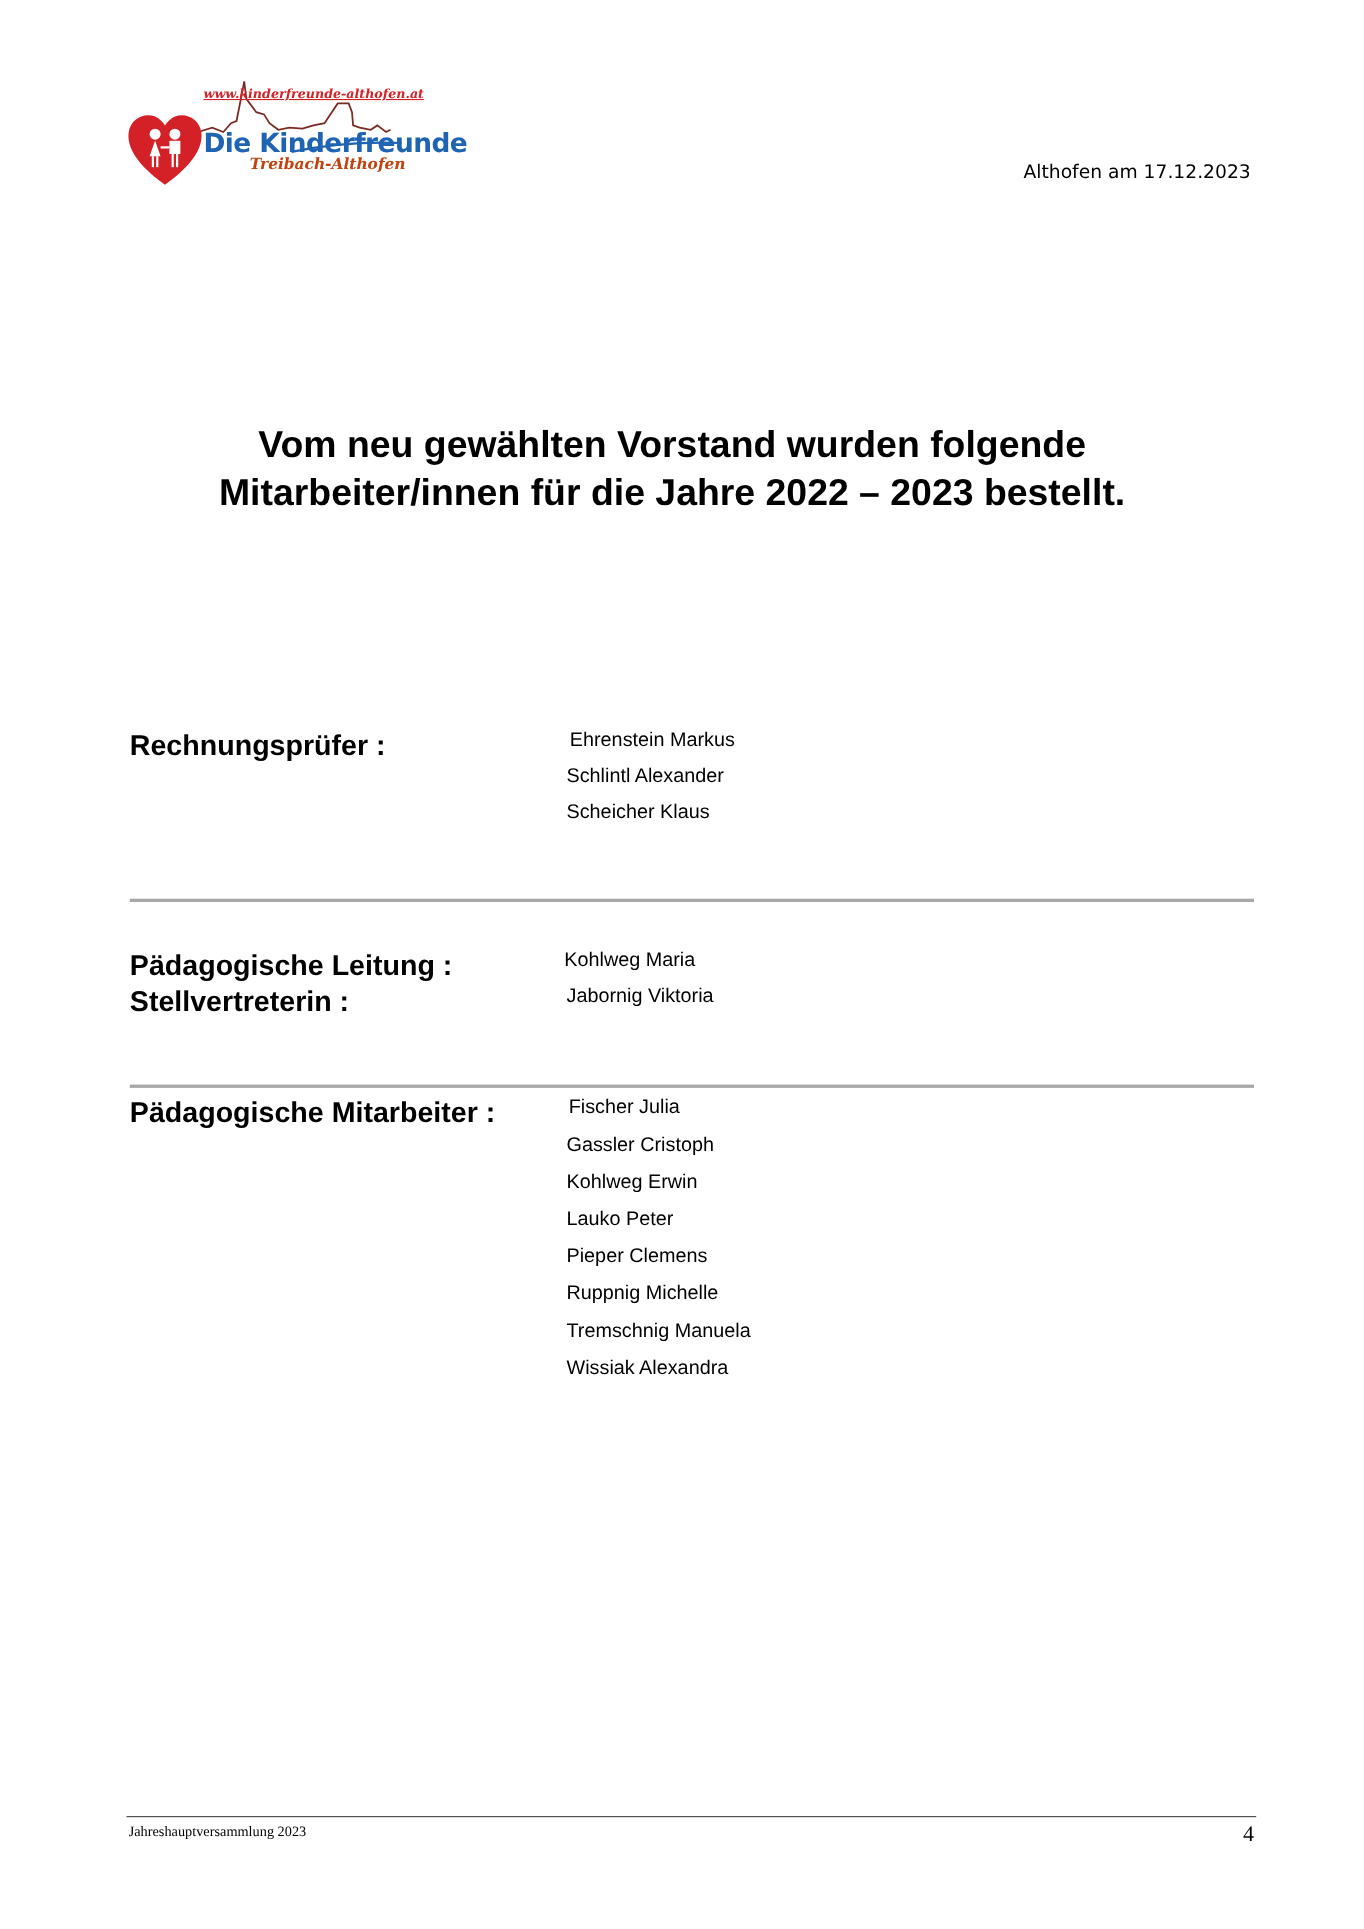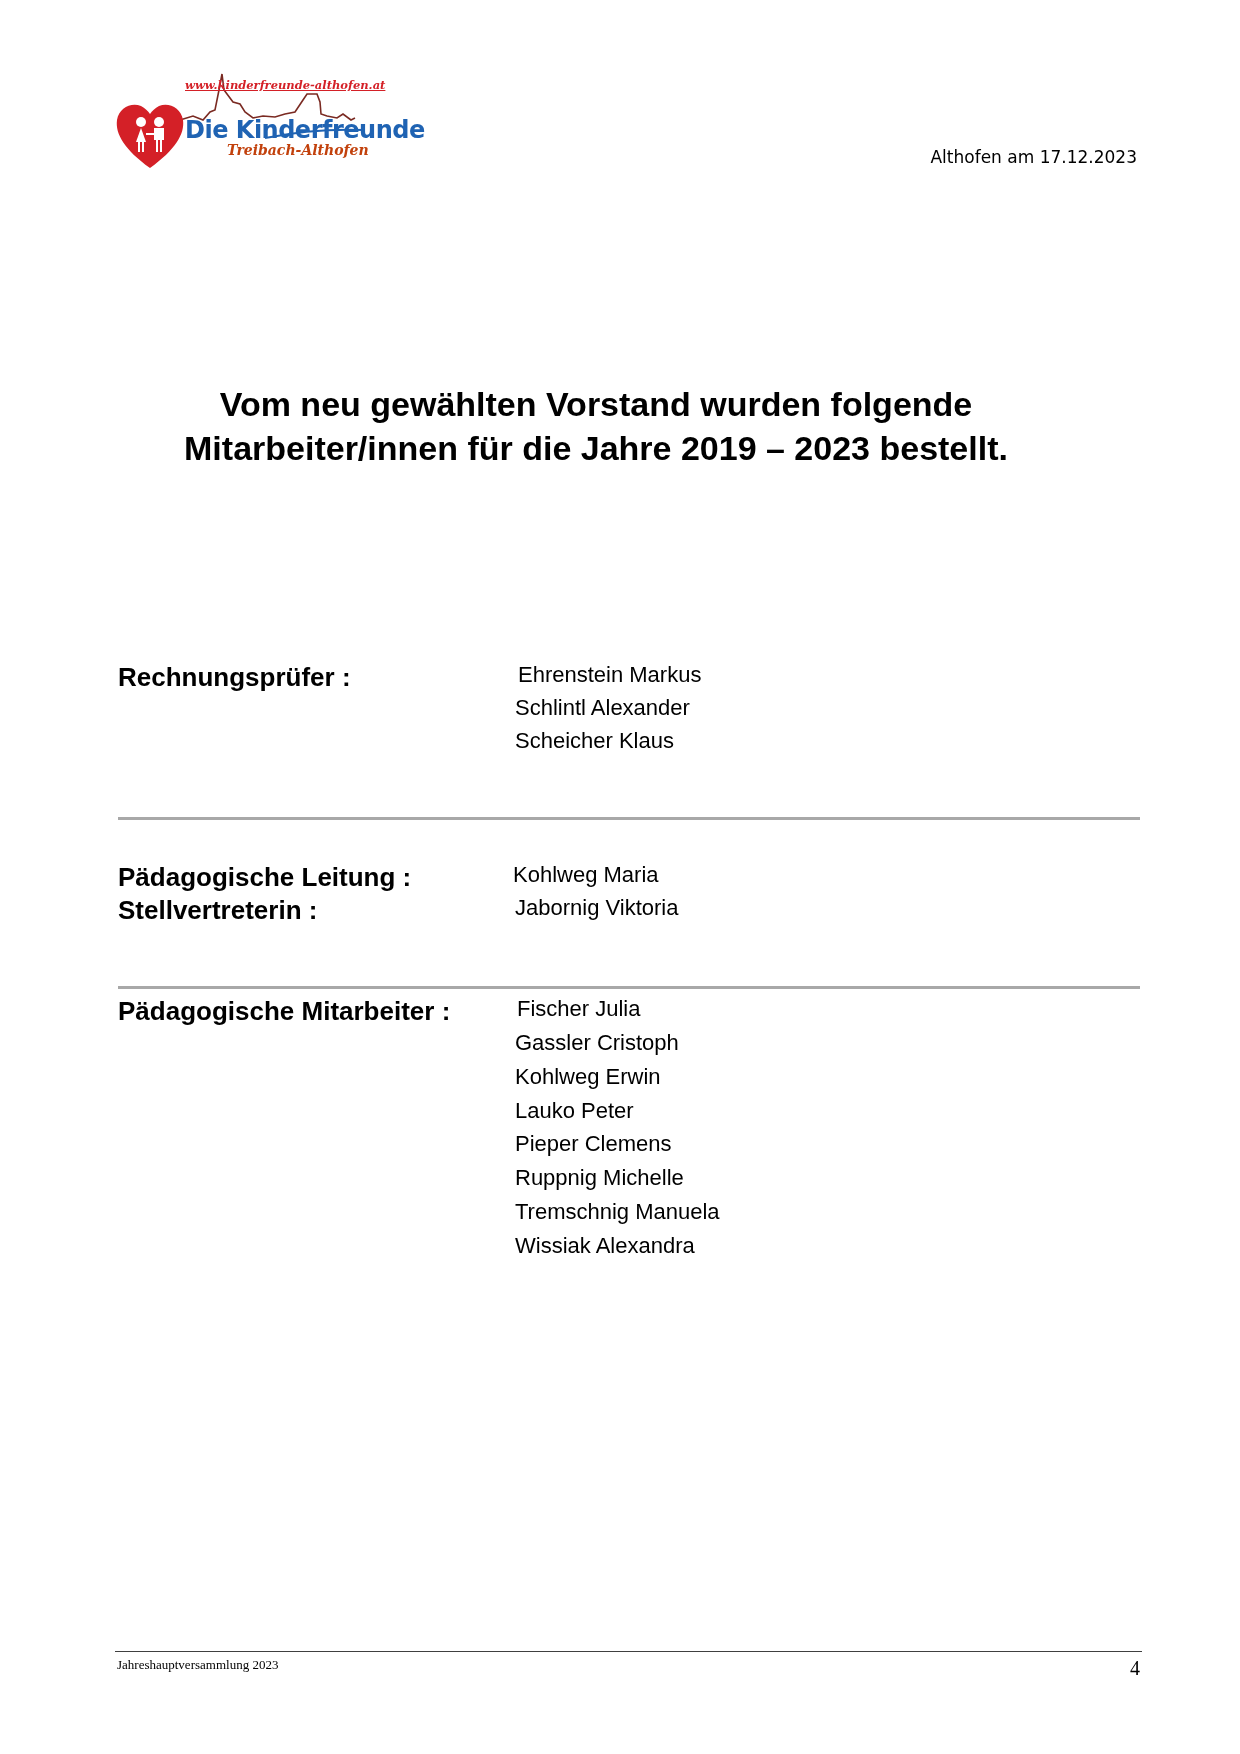--- a/index.html
+++ b/index.html
@@ -3,23 +3,23 @@
 <meta charset="utf-8">
 <style>
   html, body { margin:0; padding:0; background:#ffffff; }
   body { width:1240px; height:1754px; position:relative; overflow:hidden; font-family:"Liberation Sans", sans-serif; color:#000; }
   .abs { position:absolute; }
   .logo { left:115px; top:72px; width:260px; height:100px; }
   .logo-url { position:absolute; left:30px; top:6px; font-family:"DejaVu Serif", serif; font-weight:bold; font-style:italic; font-size:11.5px; color:#d42027; text-decoration:underline; white-space:nowrap;margin-left:40px; }
   .logo-name { position:absolute; left:70px; top:44px; font-family:"DejaVu Sans", sans-serif; font-weight:bold; font-size:24px; color:#1f63b3; white-space:nowrap; letter-spacing:-0.5px; }
   .logo-sub { position:absolute; left:112px; top:70px; font-family:"DejaVu Serif", serif; font-weight:bold; font-style:italic; font-size:14px; color:#c2410c; white-space:nowrap; }
   .date { right:103px; top:147px; font-family:"DejaVu Sans", sans-serif; font-size:17px; white-space:nowrap; }
-  .title { left:0; width:1192px; top:382px; text-align:center; font-weight:bold; font-size:34px; line-height:44px; }
+  .title { left:15px; width:1192px; top:382px; text-align:center; font-weight:bold; font-size:34px; line-height:44px; }
   .label { left:118px; font-weight:bold; font-size:26px; white-space:nowrap; }
-  .name { left:515px; font-size:22px; white-space:nowrap; }
+  .name { left:515px; font-size:18px; white-space:nowrap; }
   .divider { left:118px; width:1022px; height:3px; background:#a8a8a8; }
   .footer-line { left:115px; width:1027px; height:1px; background:#404040; top:1651px; }
   .footer-text { left:117px; top:1657px; font-family:"Liberation Serif", serif; font-size:13px; }
   .footer-page { right:100px; top:1657px; font-family:"Liberation Serif", serif; font-size:20px; }
 </style>
 </head>
 <body>
 
 <div class="abs logo">
   <svg width="260" height="100" viewBox="0 0 260 100" style="position:absolute;left:0;top:0">
@@ -42,21 +42,21 @@
   </svg>
   <div class="logo-url">www.kinderfreunde-althofen.at</div>
   <div class="logo-name">Die Kinderfreunde</div>
   <div class="logo-sub">Treibach-Althofen</div>
 </div>
 
 <div class="abs date">Althofen am 17.12.2023</div>
 
 <div class="abs title">
   <div>Vom neu gewählten Vorstand wurden folgende</div>
-  <div>Mitarbeiter/innen für die Jahre 2019 – 2023 bestellt.</div>
+  <div>Mitarbeiter/innen für die Jahre 2022 – 2023 bestellt.</div>
 </div>
 
 <div class="abs label" style="top:662px">Rechnungsprüfer :</div>
 <div class="abs name" style="top:662px;left:518px">Ehrenstein Markus</div>
 <div class="abs name" style="top:695px">Schlintl Alexander</div>
 <div class="abs name" style="top:728px">Scheicher Klaus</div>
 
 <div class="abs divider" style="top:817px"></div>
 
 <div class="abs label" style="top:862px">Pädagogische Leitung :</div>

